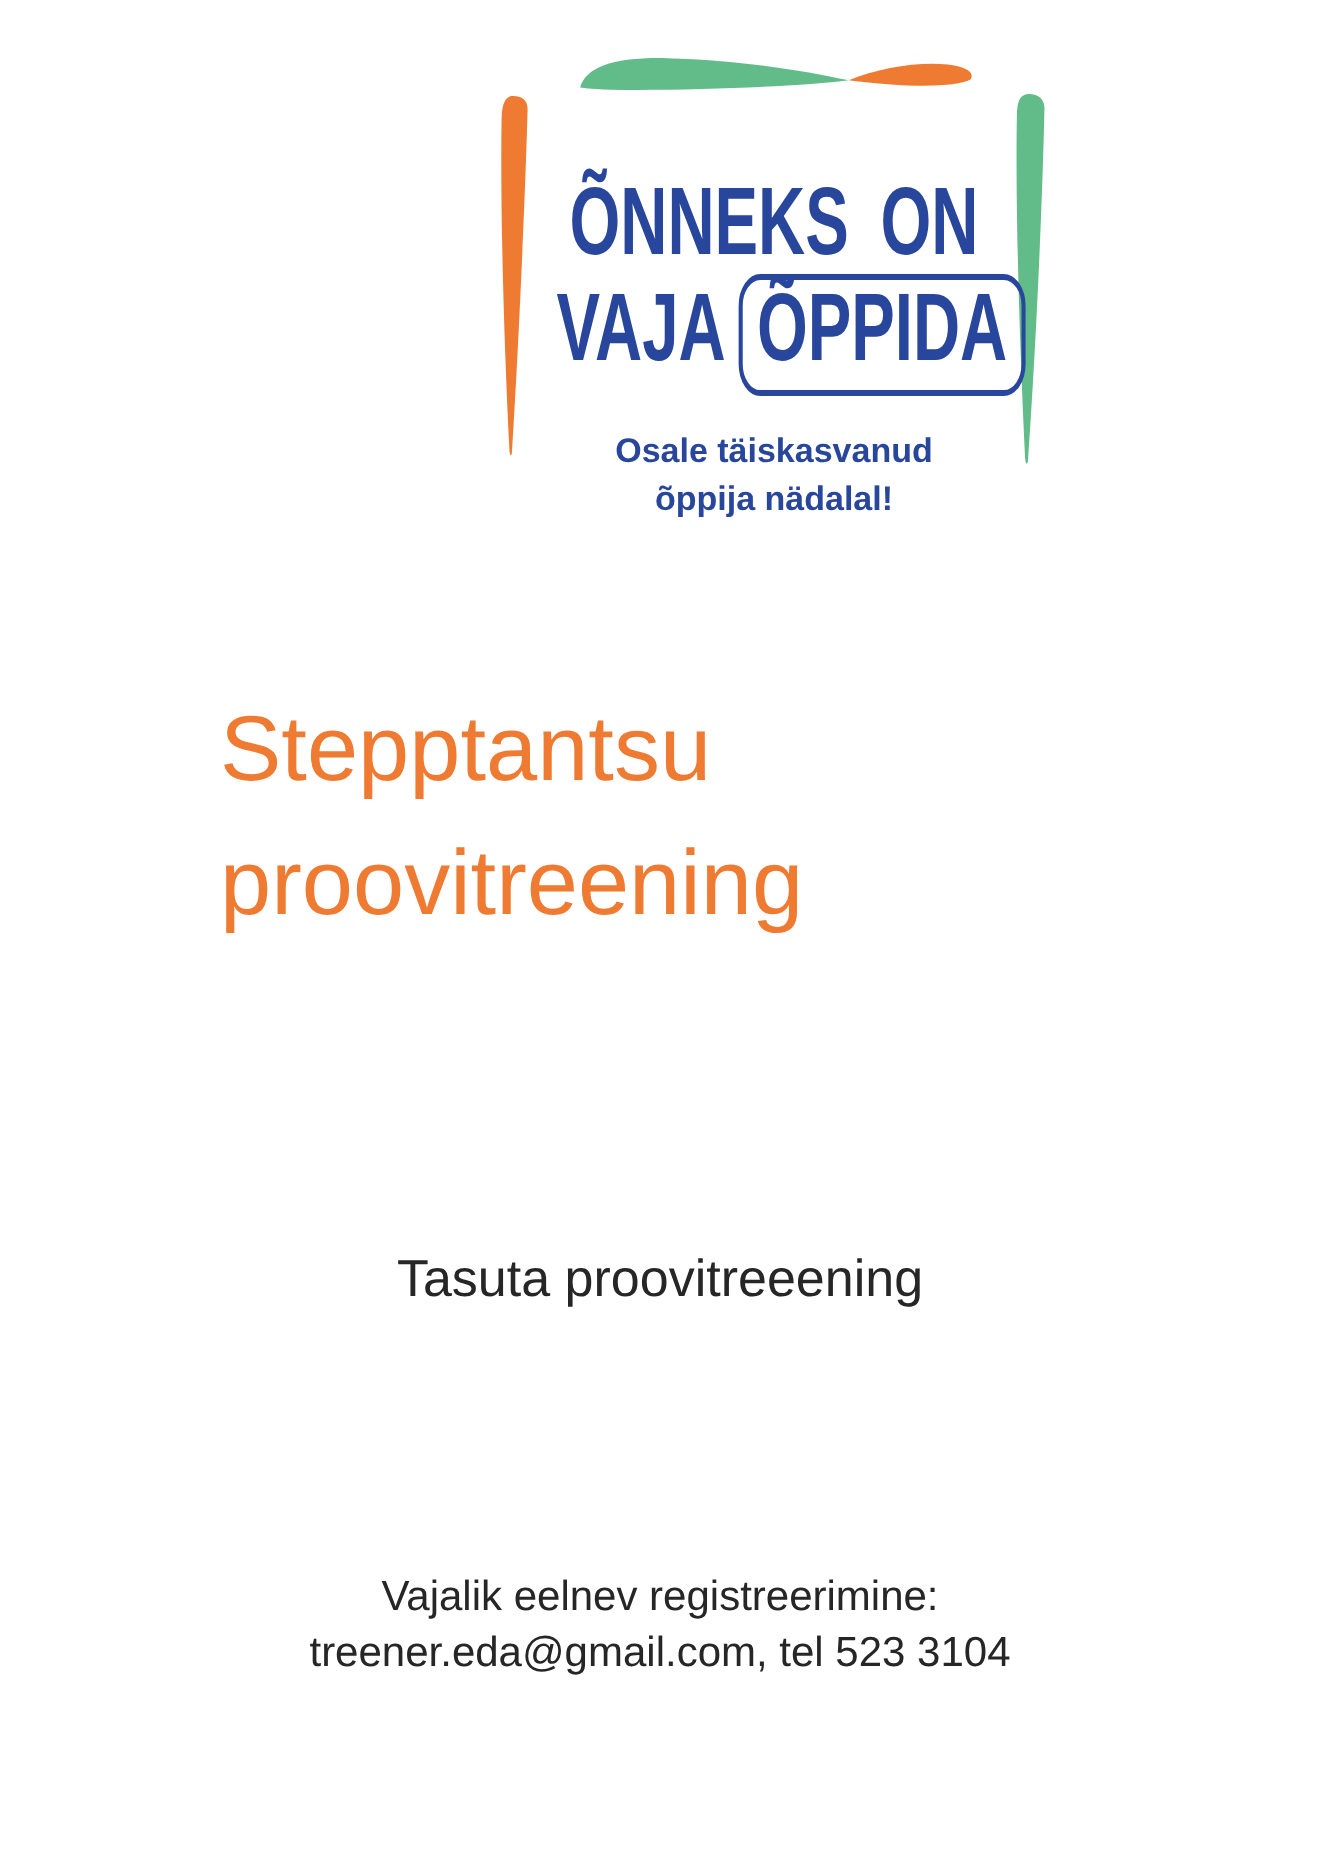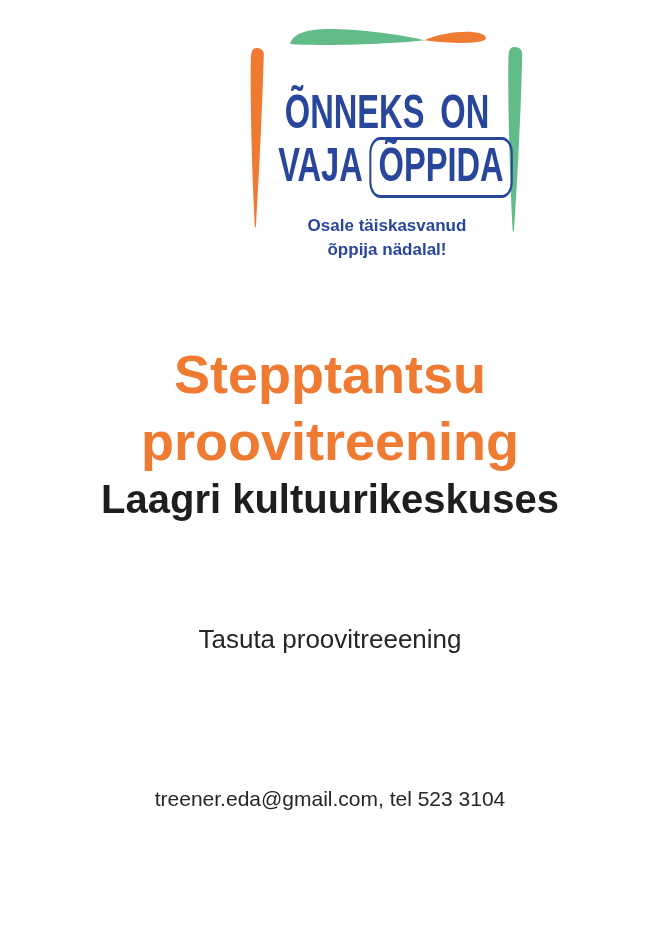--- a/index.html
+++ b/index.html
@@ -56,24 +56,24 @@
     color:var(--blue);
     font-weight:700;
     font-size:17px;
     line-height:24px;
     width:210px;margin:0 auto;
   }
 
   
   .title{
     position:absolute;left:0;right:0;top:341px;
-    text-align:center;
+    text-align:left;
     color:var(--orange);
-    font-size:54px;
-    font-weight:700;
+    font-size:46px;
+    font-weight:400;
     line-height:67px;
   }
   .title-inner{max-width:440px;margin:0 auto;}
   .meta{
     position:absolute;left:0;right:0;top:474px;
     text-align:center;
     color:var(--ink);
     font-size:40px;
     font-weight:700;
     line-height:51px;
@@ -122,22 +122,22 @@
     </div>
 
     <div class="logo-sub">Osale täiskasvanud õppija nädalal!</div>
   </div>
 
   <h1 class="title">
     <div class="title-inner">Stepptantsu proovitreening</div>
   </h1>
 
   <div class="meta">
-    <div>Laagri kultuurikeskuses</div>
   </div>
 
   <div class="note">Tasuta proovitreeening</div>
 
   <div class="footer">
+    <div>Vajalik eelnev registreerimine:</div>
     <div>treener.eda@gmail.com, tel 523 3104</div>
   </div>
 
 </div>
 
 </body></html>

